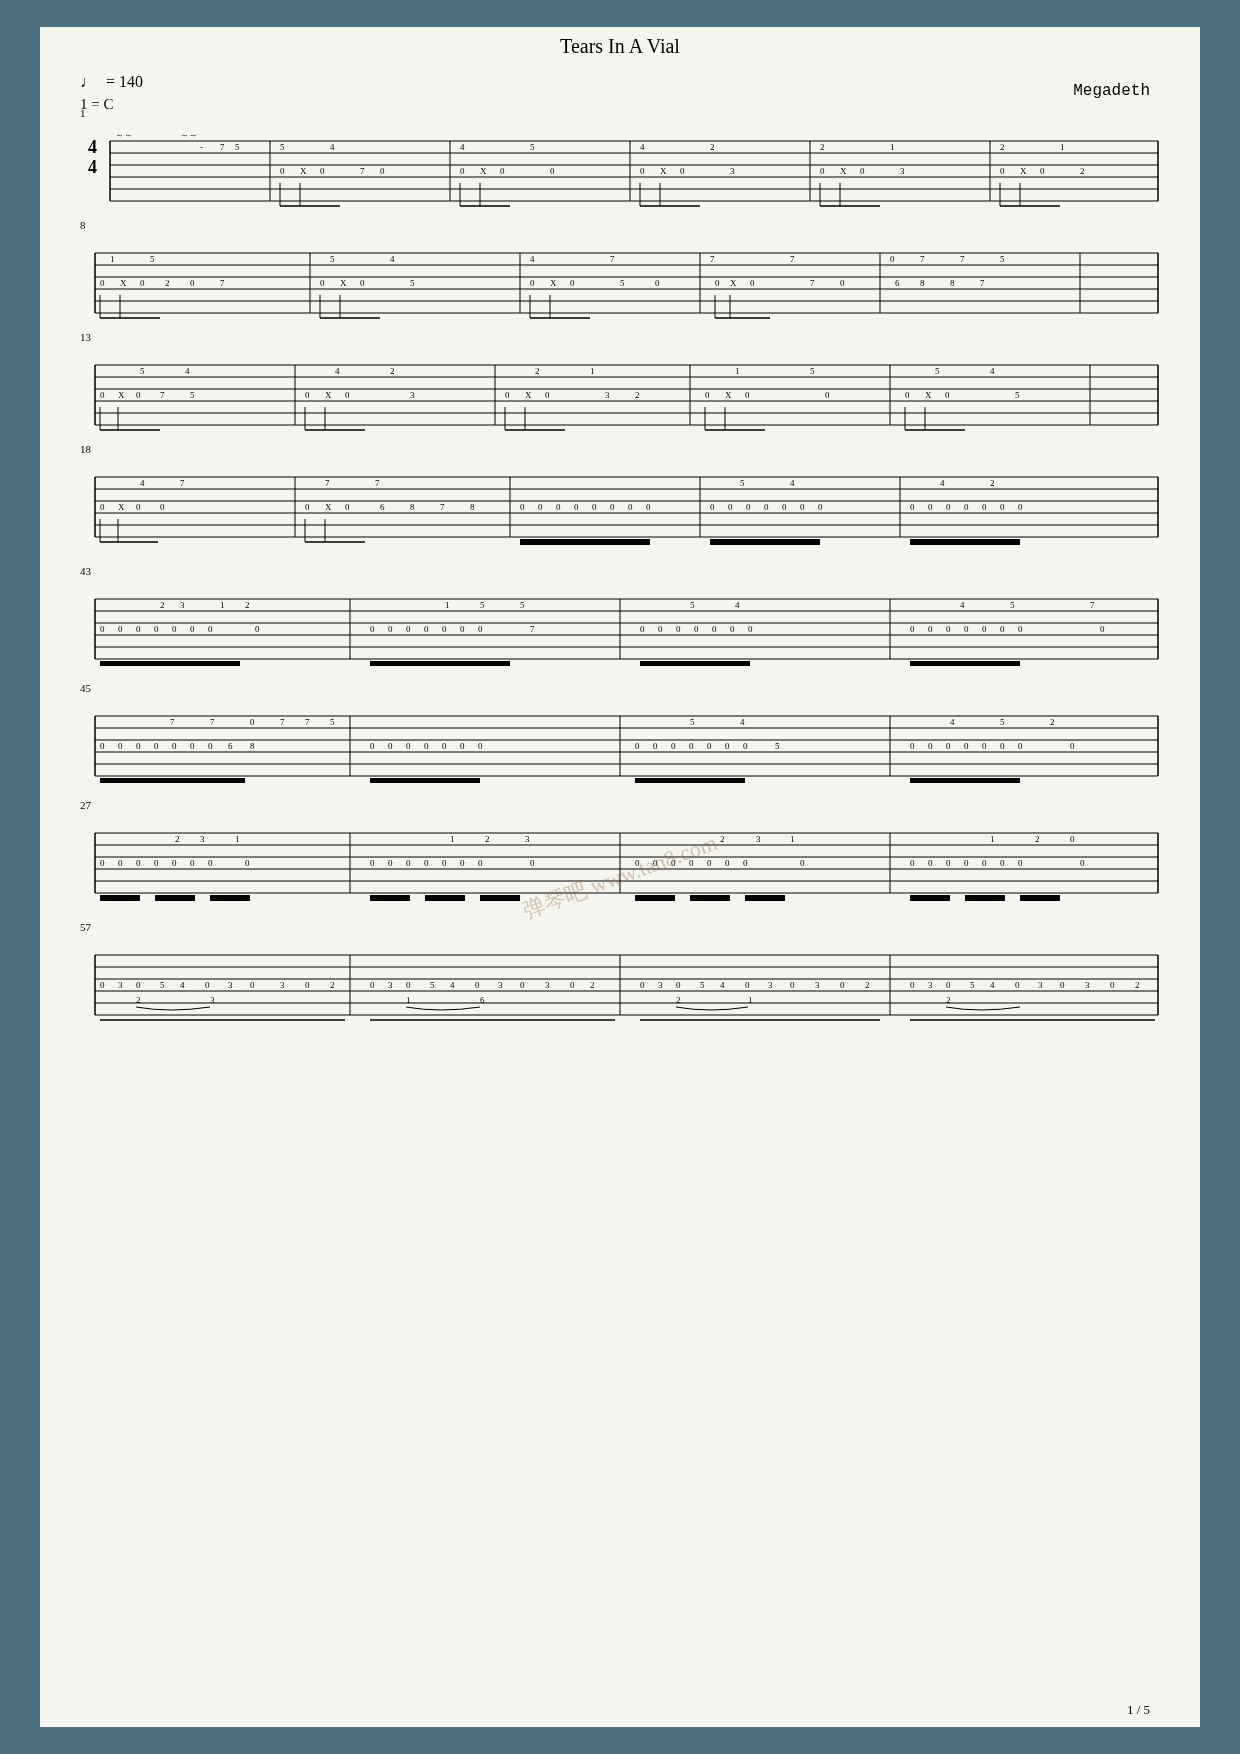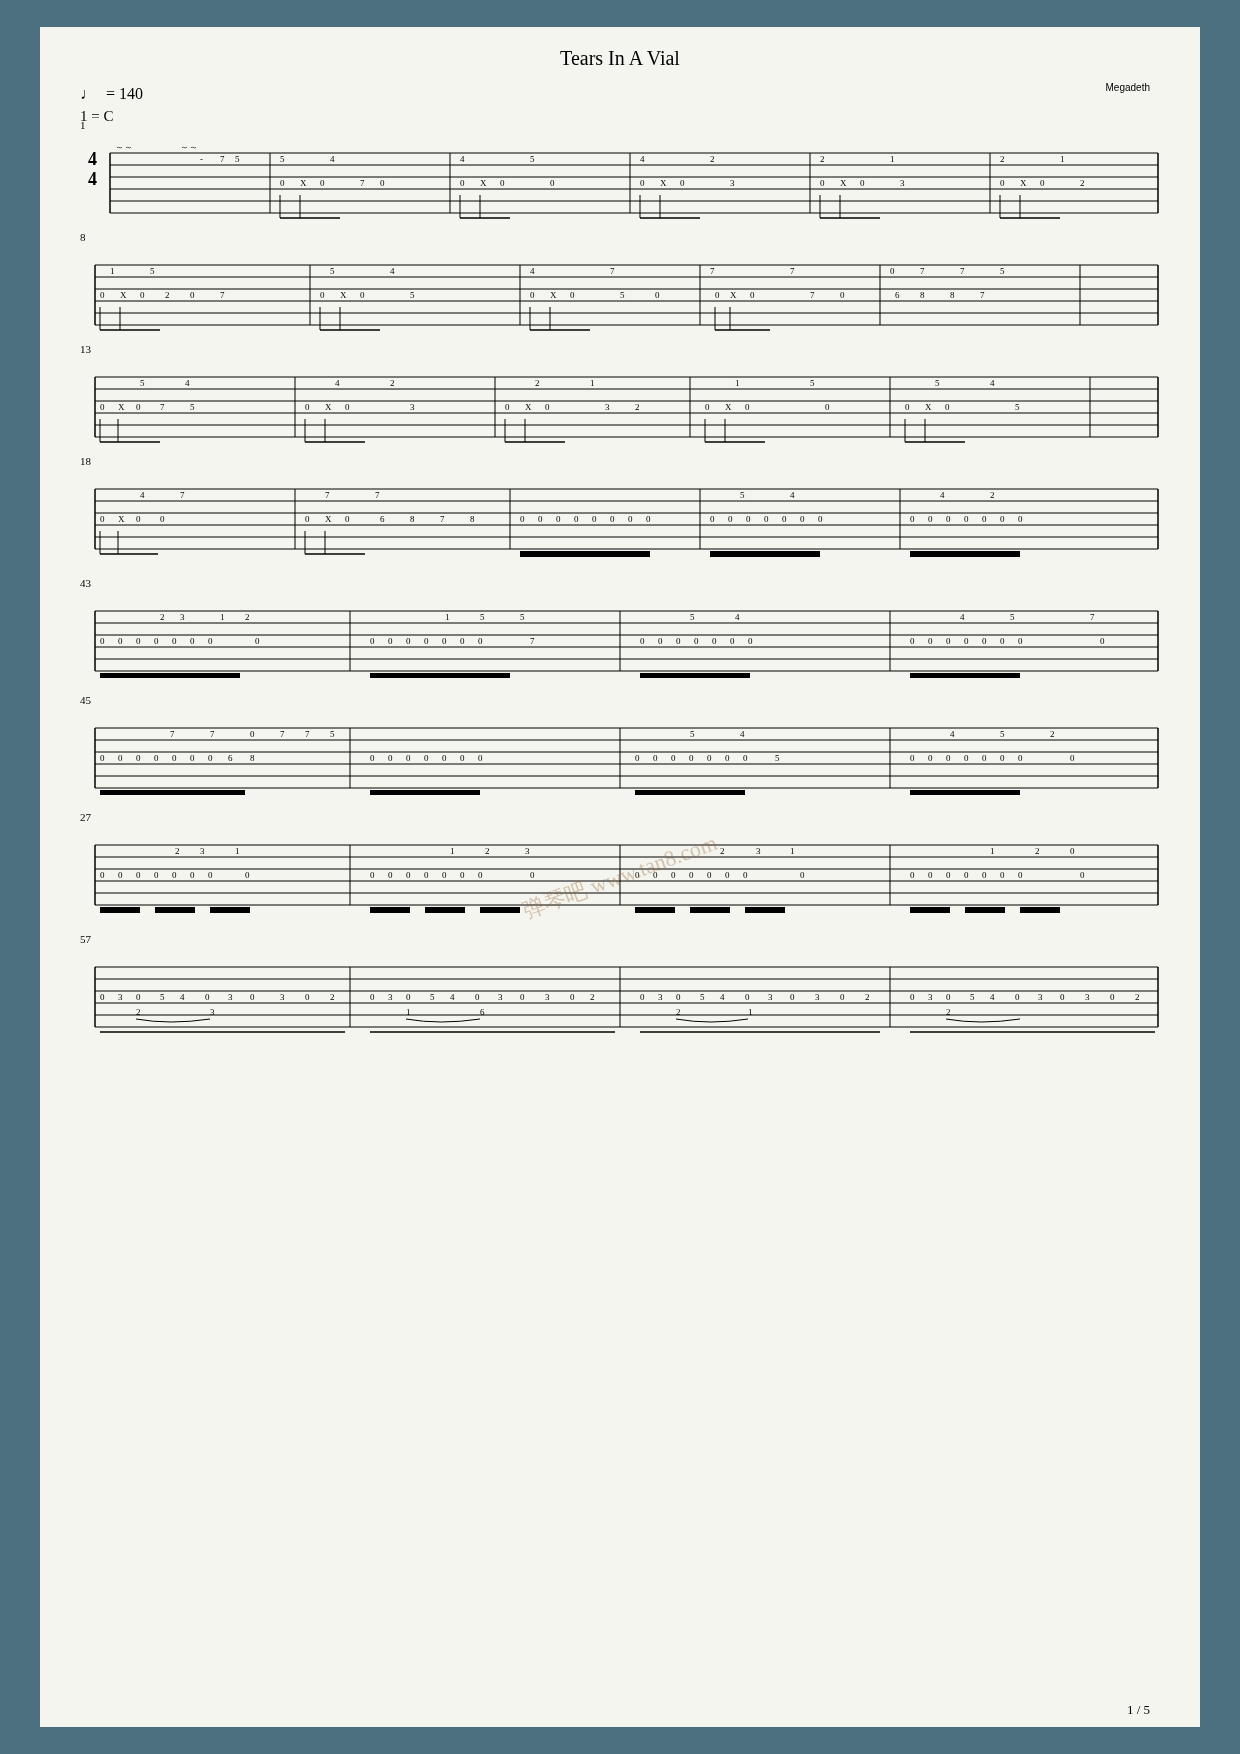--- a/index.html
+++ b/index.html
@@ -10,37 +10,37 @@
       font-family: 'Times New Roman', serif;
       position: relative;
       overflow: hidden;
     }
     #sheet-container {
       width: 1160px;
       height: 1700px;
       background-color: #f5f5f0;
       margin: 27px auto;
       position: relative;
-      padding: 20px 40px;
+      padding: 8px 40px;
     }
     .title-area {
       text-align: center;
       margin-bottom: 8px;
     }
     .song-title {
       font-size: 20px;
       font-weight: normal;
       font-family: 'Times New Roman', serif;
     }
     .artist-name {
       position: absolute;
       right: 50px;
       top: 55px;
-      font-size: 10px;
-      font-family: Liberation Sans, sans-serif;
+      font-size: 16px;
+      font-family: Liberation Mono, monospace;
     }
     .tempo-section {
       margin-top: 15px;
       margin-bottom: 5px;
       display: flex;
       align-items: center;
       gap: 10px;
     }
     .key-text {
       font-size: 15px;

